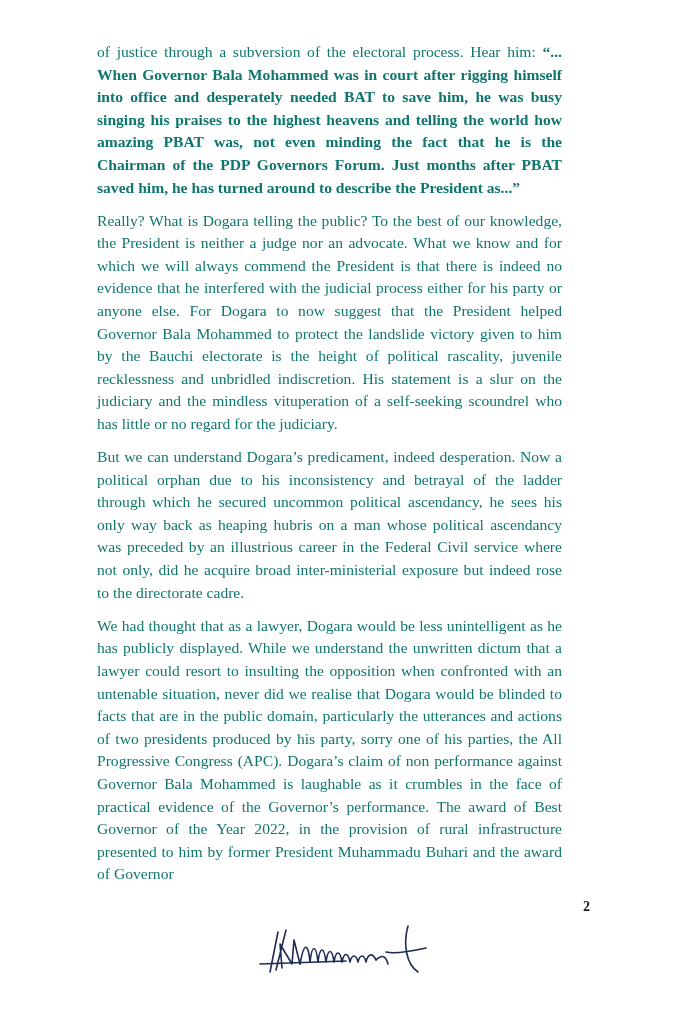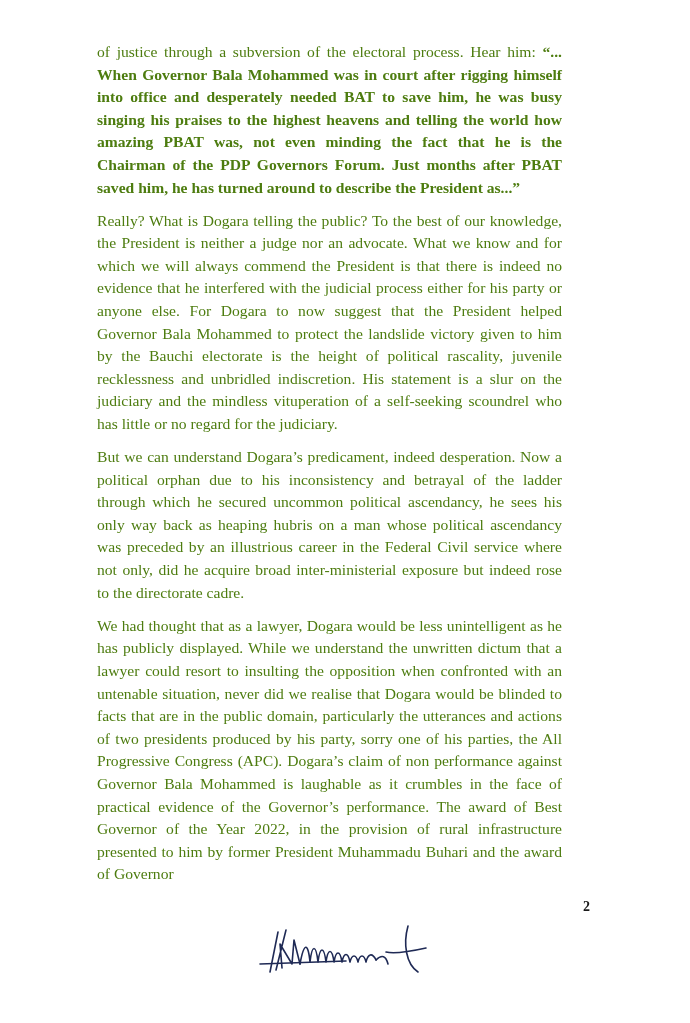--- a/index.html
+++ b/index.html
@@ -1,20 +1,20 @@
 <!DOCTYPE html>
 <html><head>
 <meta charset="utf-8">
 <style>
   html, body { margin: 0; padding: 0; background: #ffffff; }
   body { width: 690px; height: 1023px; position: relative; overflow: hidden; }
   .page {
     position: absolute; left: 97px; top: 41px; width: 465px;
     font-family: "Liberation Serif", serif;
-    font-size: 15.6px; line-height: 22.6px; color: #4d7c0f;
+    font-size: 15.6px; line-height: 22.6px; color: #0f766e;
     text-align: justify;
   }
   .para { margin: 0 0 10.5px 0; }
   .bold { font-weight: bold; }
   .page-number {
     position: absolute; left: 583px; top: 899px;
     font-family: "Liberation Serif", serif; font-weight: bold;
     font-size: 14px; color: #1a1a1a;
   }
   .signature { position: absolute; left: 258px; top: 924px; width: 200px; height: 60px; }

